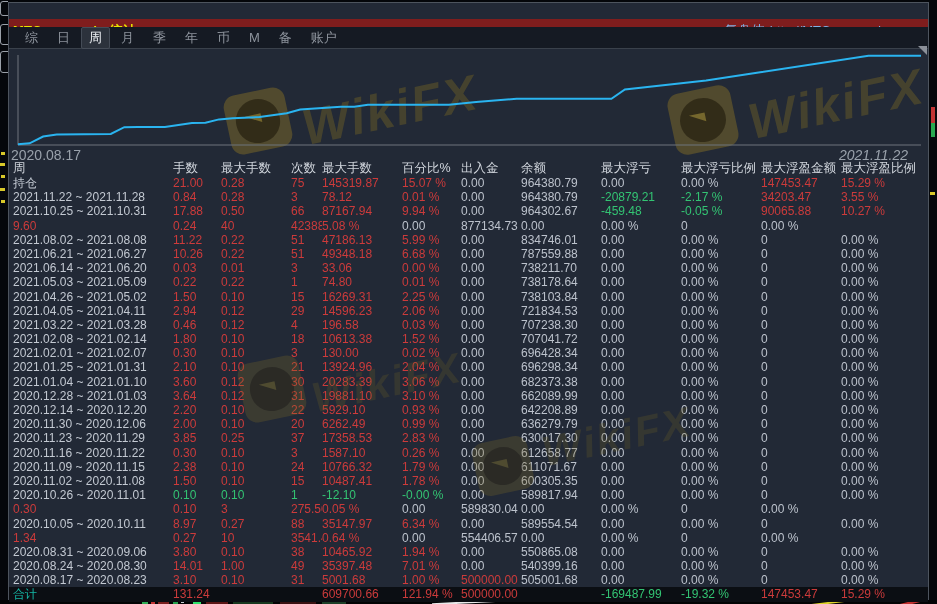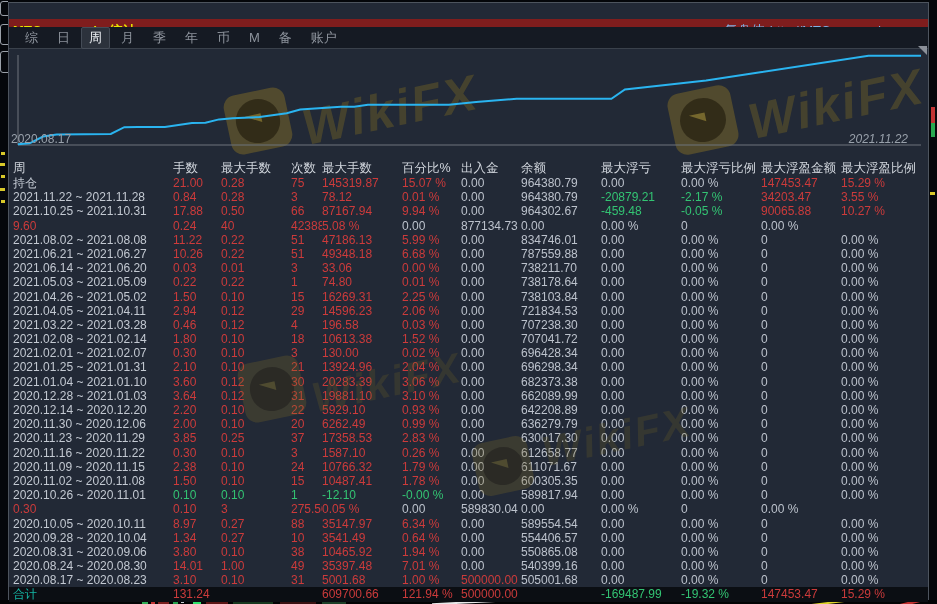--- a/index.html
+++ b/index.html
@@ -37,21 +37,21 @@
     display:flex;align-items:center;padding-left:8px;box-sizing:border-box;
   }
   .mitem{
     color:#8d939c;font-size:13px;padding:1px 7px;margin-right:3px;cursor:default;
     border:1px solid transparent;border-radius:2px;
   }
   .mitem.sel{background:#2c323c;color:#eef1f5;border-color:#454c57;}
   
   #chart{position:absolute;left:0;top:46px;right:0;height:112px;background:#222936;}
   #chart svg{position:absolute;left:0;top:0;}
-  .xlab{position:absolute;top:83px;font-size:12px;color:#99a1ab;}
+  .xlab{position:absolute;top:98px;font-size:14px;color:#99a1ab;}
   #xlab-start{left:2px;}
   #xlab-end{right:20px;font-style:italic;}
   #grip{position:absolute;right:1px;top:-3px;width:0;height:0;
     border-right:9px solid #8b9099;border-bottom:9px solid transparent;}
   
   .wm{position:absolute;transform:rotate(-12deg);pointer-events:none;}
   .wm-logo{border-radius:12px;background:rgba(128,108,38,.50);}
   .wm-logo .eye{position:absolute;left:14%;top:14%;width:72%;height:72%;border-radius:50%;
     background:rgba(25,20,8,.55);}
   .wm-logo .beak{position:absolute;left:30%;top:38%;width:0;height:0;
@@ -525,21 +525,20 @@
           <span class="c c4 r">35147.97</span>
           <span class="c c5 r">6.34 %</span>
           <span class="c c6 w">0.00</span>
           <span class="c c7 w">589554.54</span>
           <span class="c c8 w">0.00</span>
           <span class="c c9 w">0.00 %</span>
           <span class="c c10 w">0</span>
           <span class="c c11 w">0.00 %</span>
         </div>
         <div class="trow">
-          <span class="c c0 w">2020.09.28 ~ 2020.10.04</span>
           <span class="c c1 r">1.34</span>
           <span class="c c2 r">0.27</span>
           <span class="c c3 r">10</span>
           <span class="c c4 r">3541.49</span>
           <span class="c c5 r">0.64 %</span>
           <span class="c c6 w">0.00</span>
           <span class="c c7 w">554406.57</span>
           <span class="c c8 w">0.00</span>
           <span class="c c9 w">0.00 %</span>
           <span class="c c10 w">0</span>

